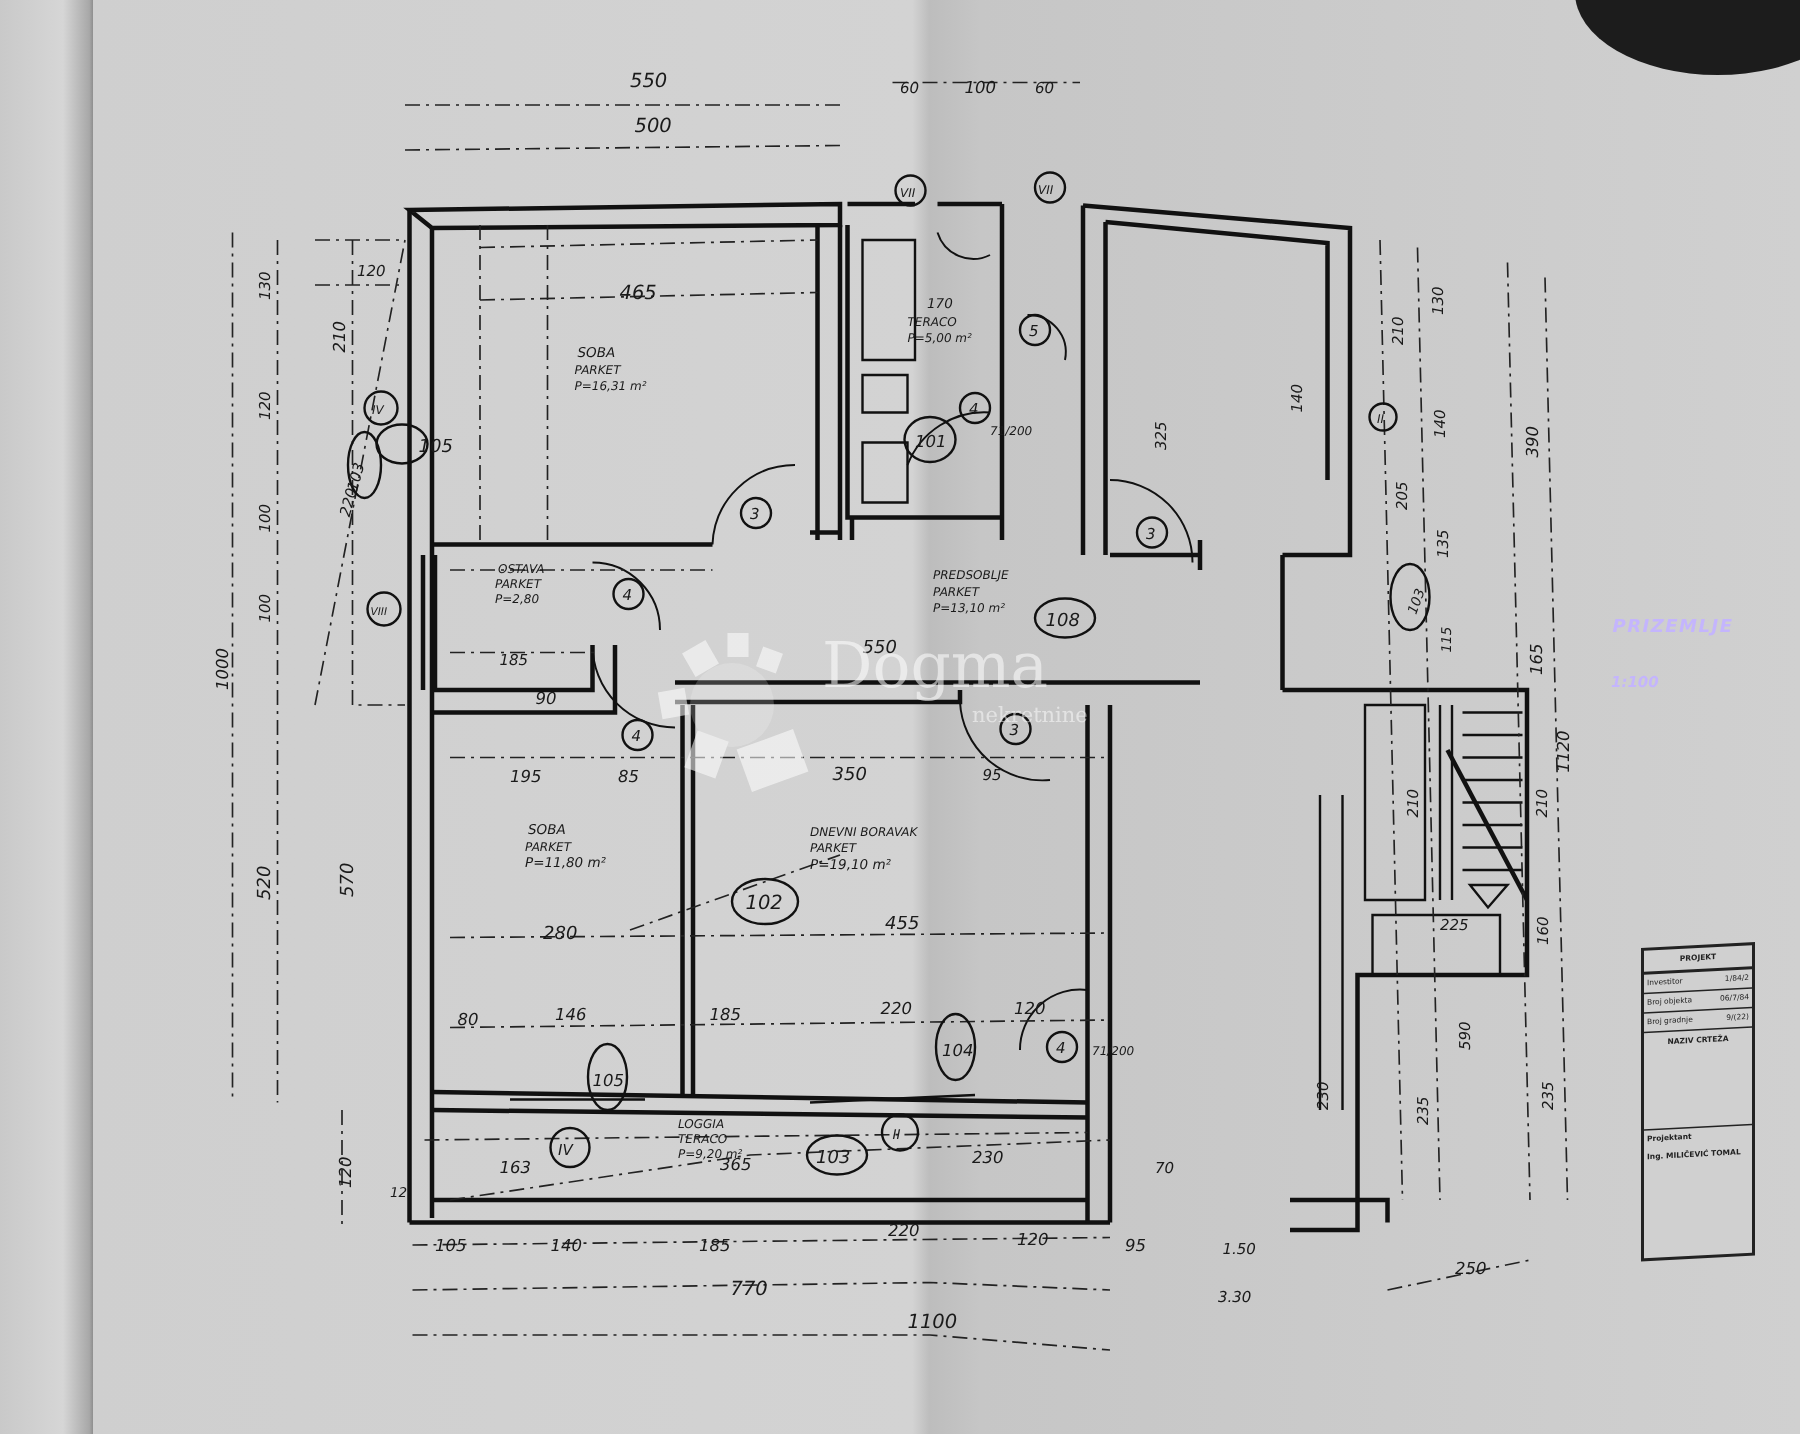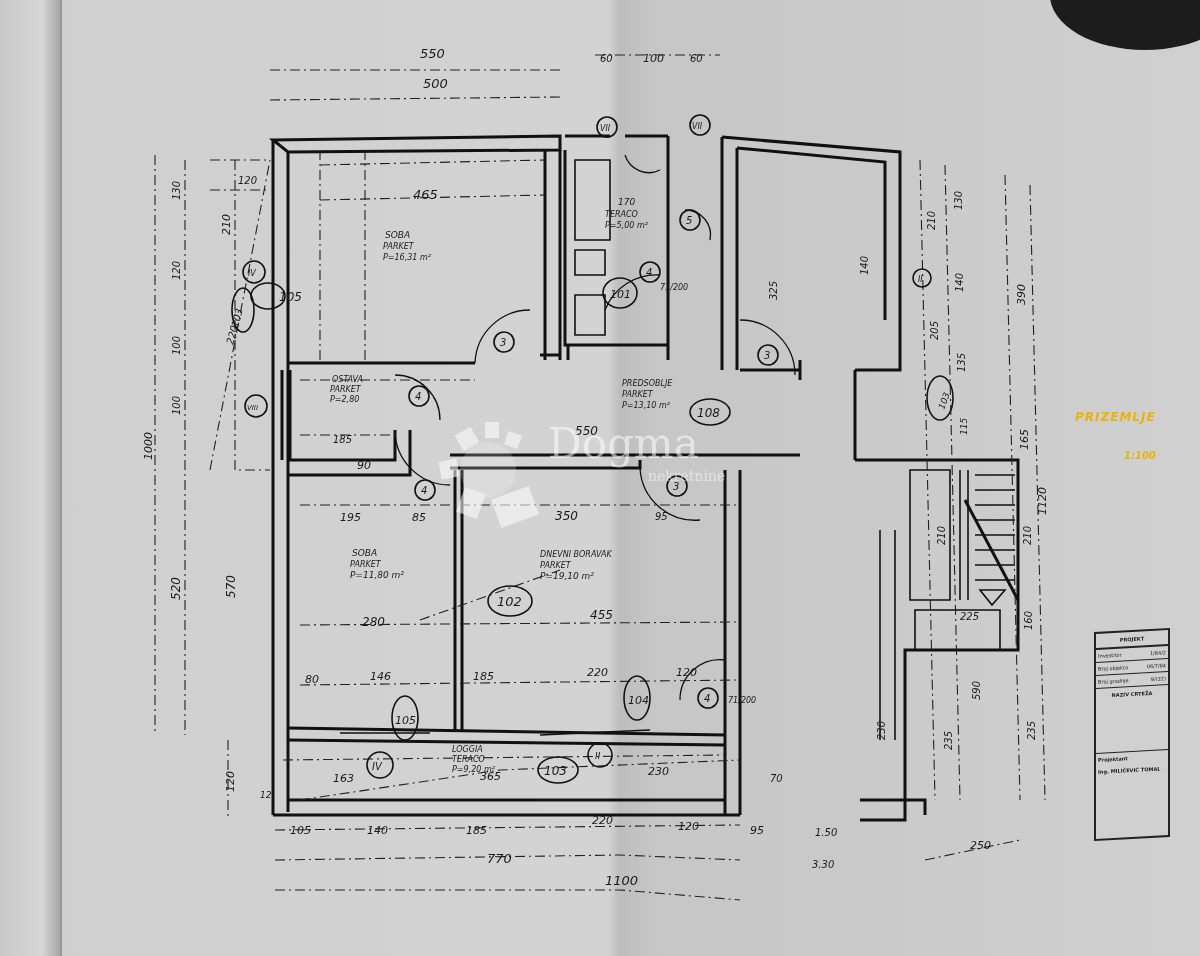--- a/index.html
+++ b/index.html
@@ -31,21 +31,21 @@
   .watermark-sub { font-family: "DejaVu Serif", serif; fill: #ffffff; opacity: .5; }
   .titleblock {
     position: absolute; left: 1094px; top: 630px; width: 72px; height: 205px;
     border: 2px solid #222; background: #d0d0d0; font-size: 5px; color: #222;
     transform: skewY(-3deg);
   }
   .tb-row { border-bottom: 1.5px solid #222; padding: 3px 2px; display: flex; justify-content: space-between; }
   .tb-head { text-align: center; padding: 4px 2px; font-weight: bold; border-bottom: 2px solid #222; }
   .tb-naziv { height: 60px; border-bottom: 1.5px solid #222; text-align: center; font-weight: bold; padding-top: 4px; }
   .tb-sign { padding: 3px 2px; font-weight: bold; }
-  .side-note { position: absolute; font-style: italic; color: #eab308; font-weight: bold; }
+  .side-note { position: absolute; font-style: italic; color: #c4b5fd; font-weight: bold; }
 </style>
 </head>
 <body>
 
 <div class="left-flap"></div>
 
 <div class="sheet">
   <div class="corner-shadow"></div>
 </div>
 
@@ -293,21 +293,21 @@
       <rect x="440" y="460" width="18" height="18" transform="rotate(-10 449 469)"></rect>
       <rect x="460" y="490" width="22" height="26" transform="rotate(20 471 503)"></rect>
       <rect x="495" y="492" width="40" height="30" transform="rotate(-20 515 507)"></rect>
     </g>
     <text class="watermark-text" x="548" y="458" font-size="42">Dogma</text>
     <text class="watermark-sub" x="648" y="481" font-size="14">nekretnine</text>
   </g>
 </svg>
 
 <div class="side-note" style="left:1075px; top:410px; font-size:12px; letter-spacing:1px;">PRIZEMLJE</div>
-<div class="side-note" style="left:1124px; top:450px; font-size:10px;">1:100</div>
+<div class="side-note" style="left:1074px; top:450px; font-size:10px;">1:100</div>
 
 <div class="titleblock">
   <div class="tb-head">PROJEKT</div>
   <div class="tb-row">
     <span>Investitor</span>
     <span>1/84/2</span>
   </div>
   <div class="tb-row">
     <span>Broj objekta</span>
     <span>06/7/84</span>

